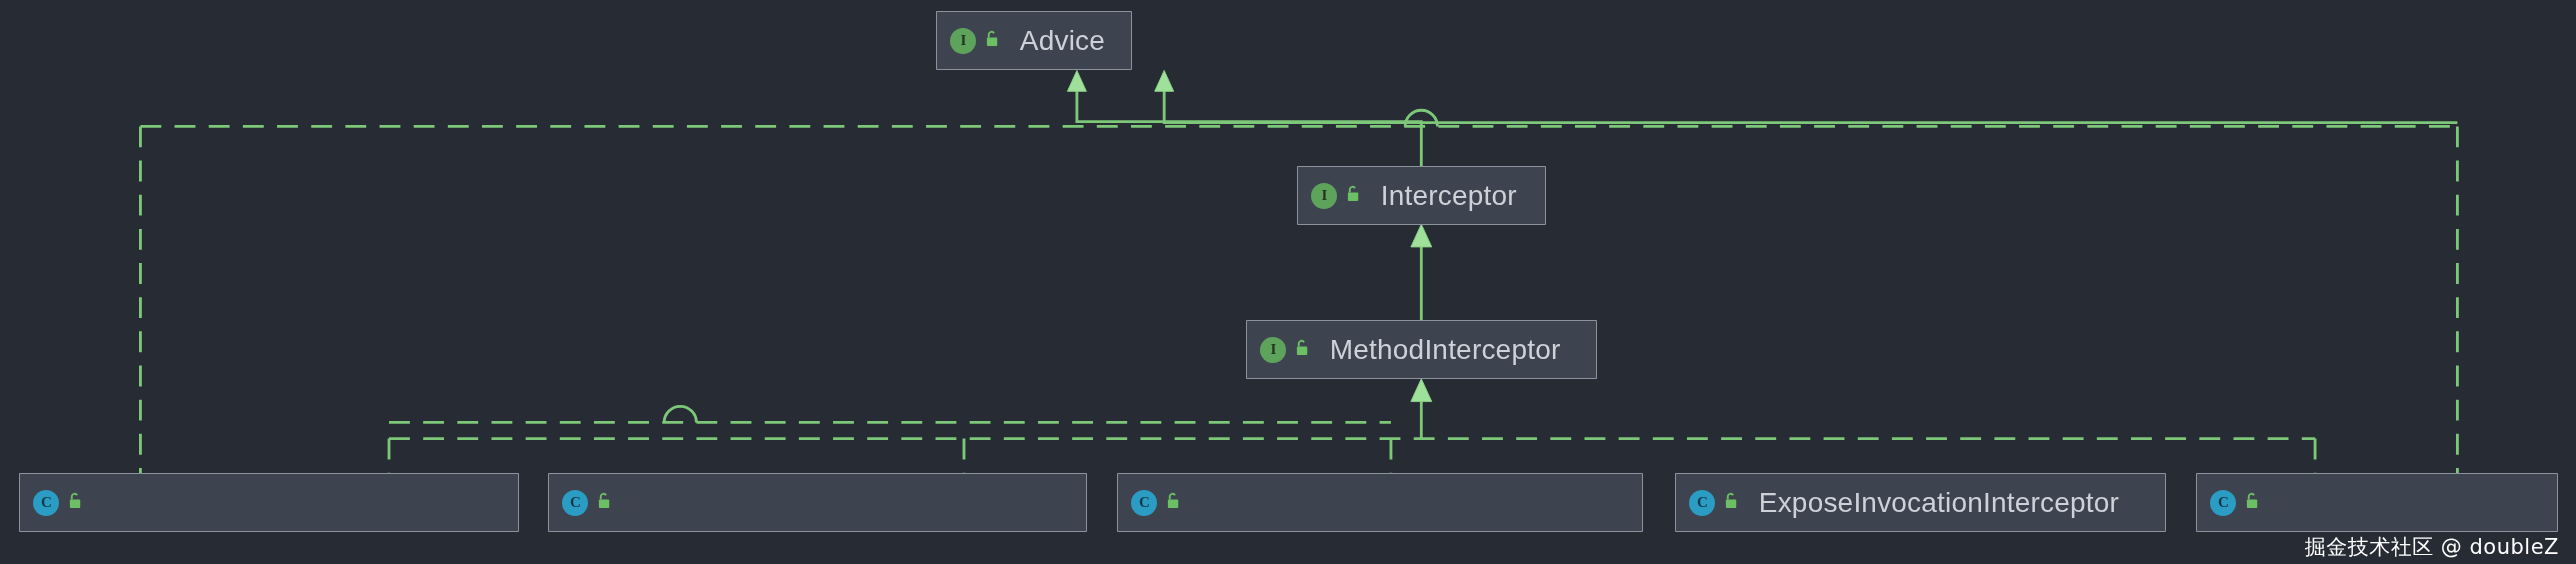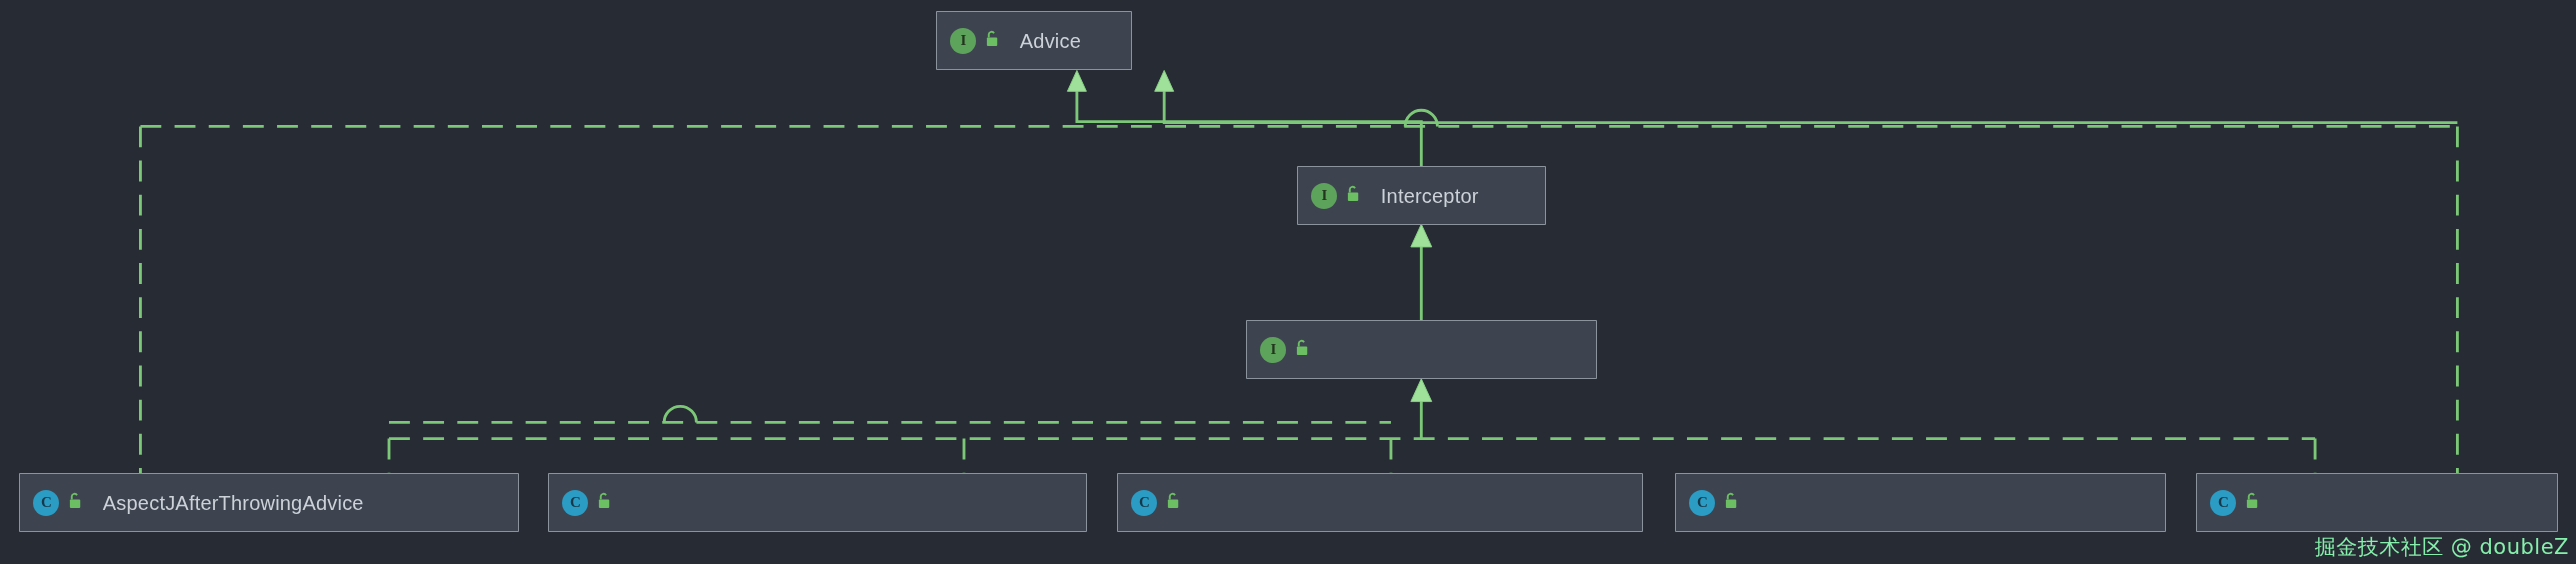--- a/index.html
+++ b/index.html
@@ -37,21 +37,21 @@
     white-space: nowrap;
   }
   .node .icons {
     display: flex;
     align-items: center;
     flex: 0 0 auto;
     margin-right: 19px;
   }
   .node .label {
     color: #cdd2d8;
-    font-size: 20px;
+    font-size: 28px;
     line-height: 1;
     letter-spacing: 0.2px;
   }
   .iface-badge, .class-badge {
     width: 26px;
     height: 26px;
     border-radius: 50%;
     display: inline-flex;
     align-items: center;
     justify-content: center;
@@ -65,23 +65,23 @@
     color: #24351f;
   }
   .class-badge {
     background: #2b9cc4;
     color: #16384a;
   }
   .lock-icon { display: block; }
 
   #watermark {
     position: absolute;
-    right: 7px;
+    right: 17px;
     bottom: 3.8px;
-    color: #86efac;
+    color: #ffffff;
     font-size: 21px;
     font-family: "DejaVu Sans", sans-serif;
     letter-spacing: 0.5px;
     white-space: nowrap;
   }
 </style>
 </head>
 <body>
 
 <div id="canvas">
@@ -172,33 +172,33 @@
   <div class="node" style="left:1246px; top:320px; width:351px;">
     <span class="icons">
       <span class="iface-badge">I</span>
       <span class="lock-icon">
         <svg width="16" height="18" viewBox="0 0 17 19" xmlns="http://www.w3.org/2000/svg">
           <path d="M4 8 V4.6 a3 3 0 0 1 5.6-1.3" fill="none" stroke="#6cbf62" stroke-width="2"></path>
           <rect x="2" y="8" width="11" height="9" rx="1" fill="#6cbf62"></rect>
         </svg>
       </span>
     </span>
+    <span class="label">MethodInterceptor</span>
   </div>
 
   <div class="node" style="left:19px; top:473px; width:500px;">
     <span class="icons">
       <span class="class-badge">C</span>
       <span class="lock-icon">
         <svg width="16" height="18" viewBox="0 0 17 19" xmlns="http://www.w3.org/2000/svg">
           <path d="M4 8 V4.6 a3 3 0 0 1 5.6-1.3" fill="none" stroke="#6cbf62" stroke-width="2"></path>
           <rect x="2" y="8" width="11" height="9" rx="1" fill="#6cbf62"></rect>
         </svg>
       </span>
     </span>
-    <span class="label">AspectJAfterThrowingAdvice</span>
   </div>
 
   <div class="node" style="left:548px; top:473px; width:539px;">
     <span class="icons">
       <span class="class-badge">C</span>
       <span class="lock-icon">
         <svg width="16" height="18" viewBox="0 0 17 19" xmlns="http://www.w3.org/2000/svg">
           <path d="M4 8 V4.6 a3 3 0 0 1 5.6-1.3" fill="none" stroke="#6cbf62" stroke-width="2"></path>
           <rect x="2" y="8" width="11" height="9" rx="1" fill="#6cbf62"></rect>
         </svg>
@@ -221,20 +221,21 @@
   <div class="node" style="left:1675px; top:473px; width:491px;">
     <span class="icons">
       <span class="class-badge">C</span>
       <span class="lock-icon">
         <svg width="16" height="18" viewBox="0 0 17 19" xmlns="http://www.w3.org/2000/svg">
           <path d="M4 8 V4.6 a3 3 0 0 1 5.6-1.3" fill="none" stroke="#6cbf62" stroke-width="2"></path>
           <rect x="2" y="8" width="11" height="9" rx="1" fill="#6cbf62"></rect>
         </svg>
       </span>
     </span>
+    <span class="label">ExposeInvocationInterceptor</span>
   </div>
 
   <div class="node" style="left:2196px; top:473px; width:362px;">
     <span class="icons">
       <span class="class-badge">C</span>
       <span class="lock-icon">
         <svg width="16" height="18" viewBox="0 0 17 19" xmlns="http://www.w3.org/2000/svg">
           <path d="M4 8 V4.6 a3 3 0 0 1 5.6-1.3" fill="none" stroke="#6cbf62" stroke-width="2"></path>
           <rect x="2" y="8" width="11" height="9" rx="1" fill="#6cbf62"></rect>
         </svg>

